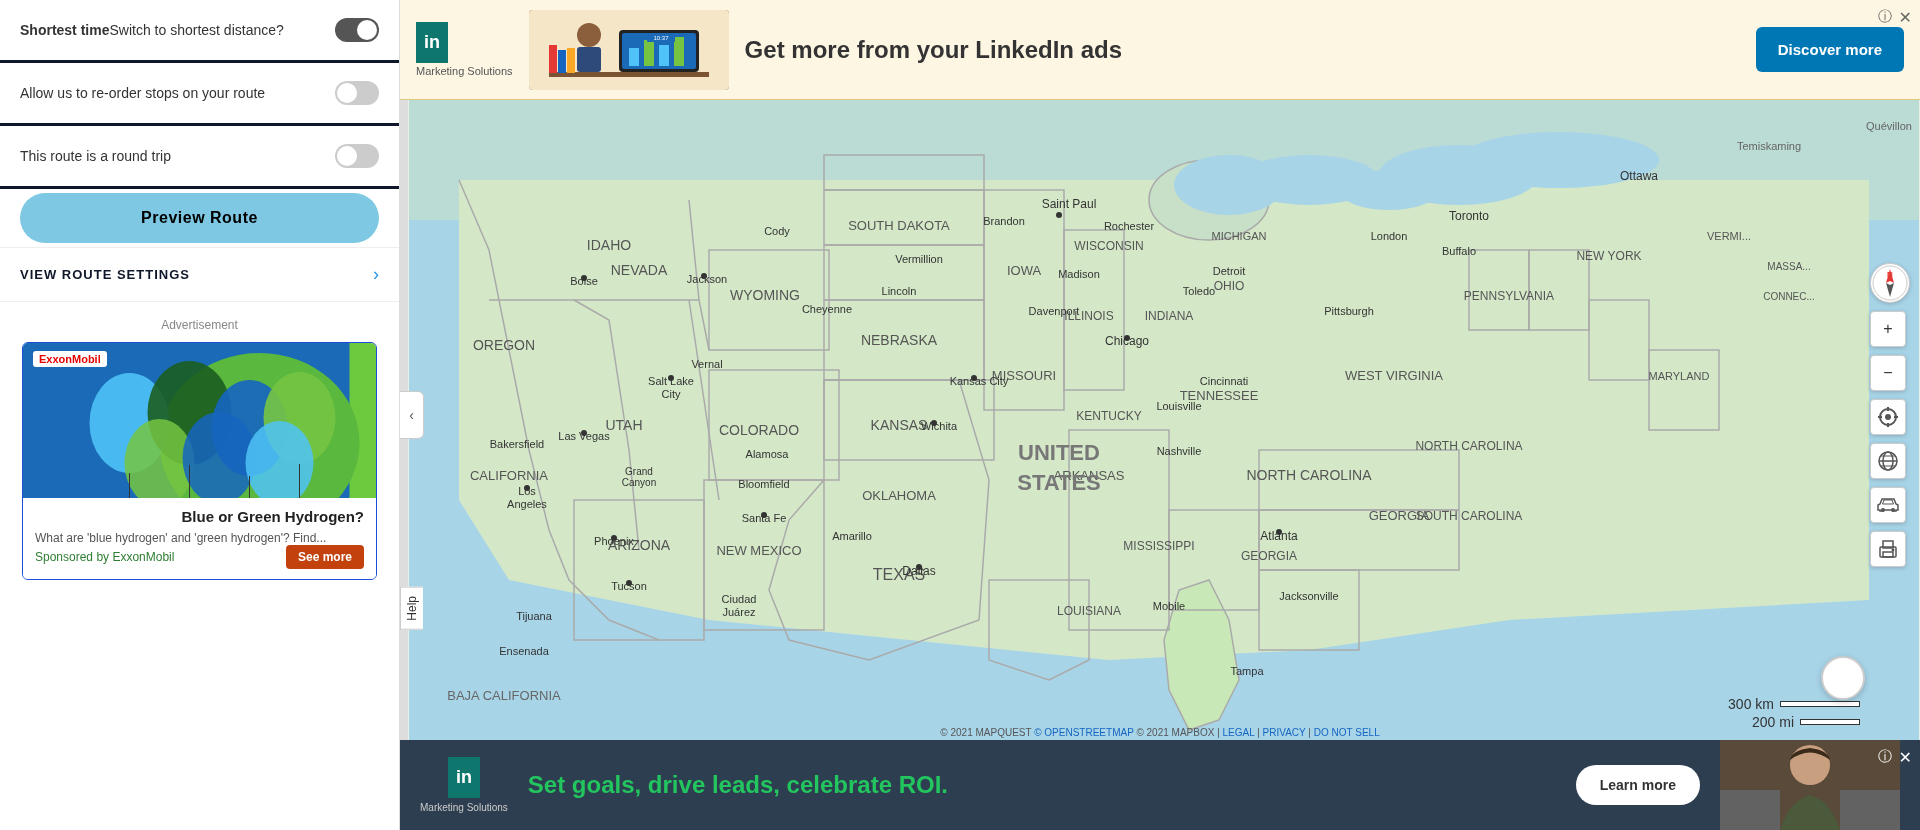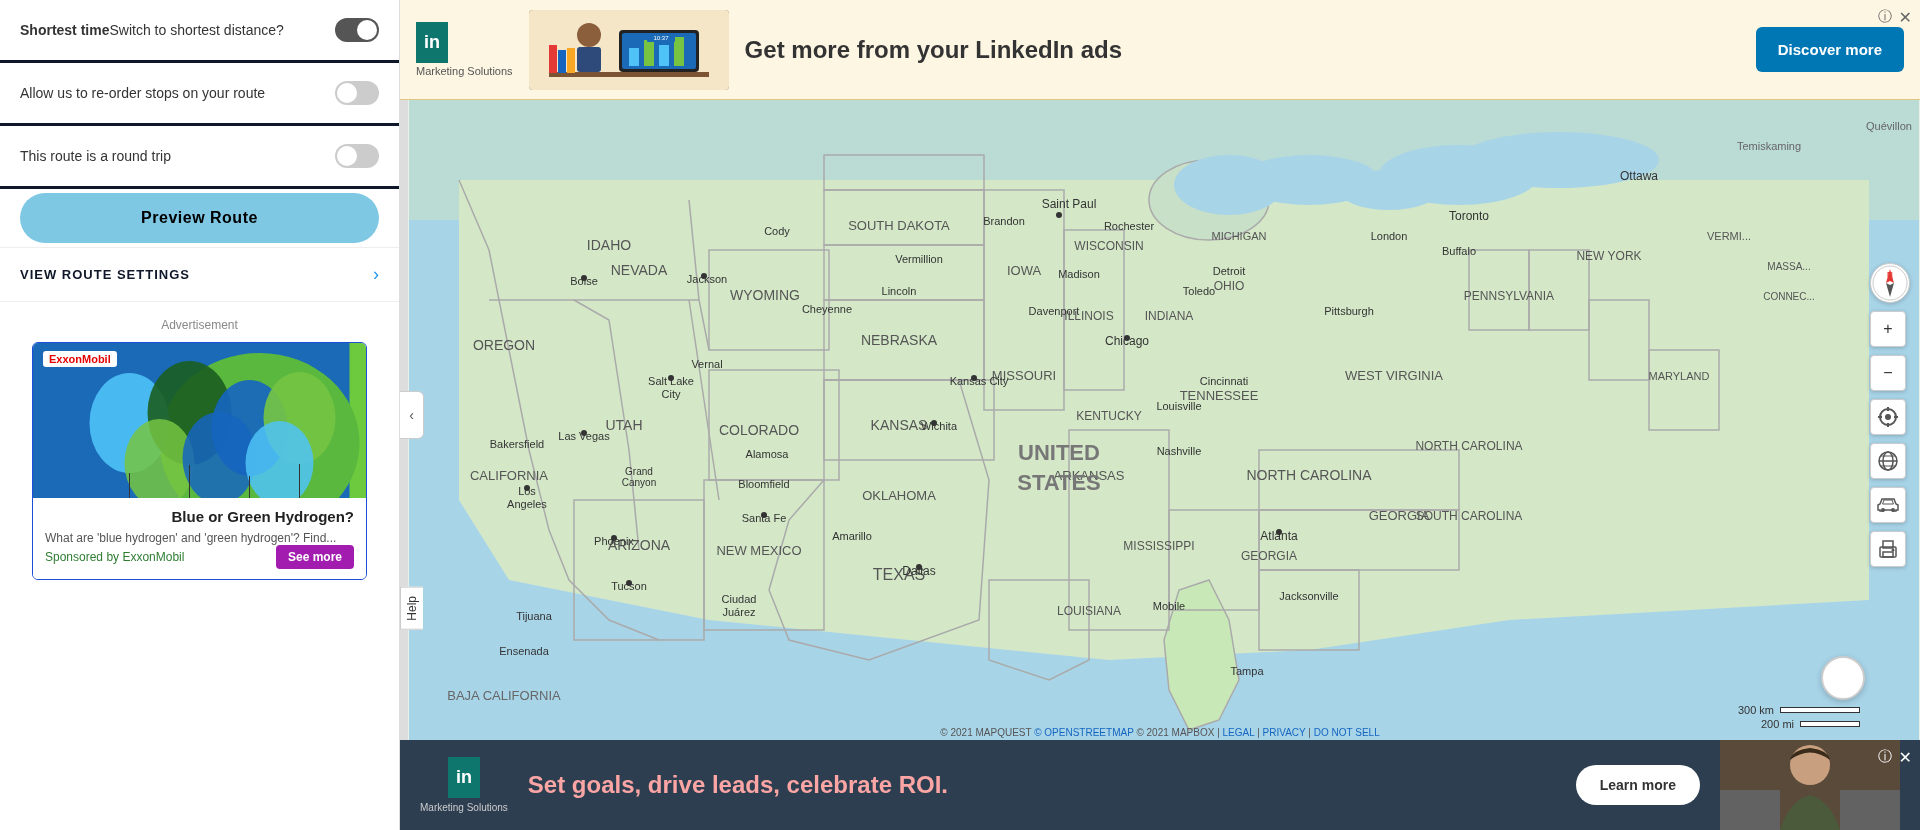--- a/index.html
+++ b/index.html
@@ -96,21 +96,21 @@
       color: #0f172a;
       text-transform: uppercase;
     }
 
     .chevron-right {
       color: #2196F3;
       font-size: 18px;
     }
 
     .ad-section {
-      padding: 16px 32px;
+      padding: 16px 22px;
       display: flex;
       flex-direction: column;
       align-items: center;
     }
 
     .ad-label {
       font-size: 12px;
       color: #888;
       margin-bottom: 10px;
     }
@@ -178,21 +178,21 @@
       align-items: center;
       justify-content: space-between;
     }
 
     .ad-sponsor {
       font-size: 12px;
       color: #2e7d32;
     }
 
     .see-more-btn {
-      background: #a21caf;
+      background: #c2410c;
       color: #fff;
       border: none;
       border-radius: 4px;
       padding: 5px 12px;
       font-size: 12px;
       cursor: pointer;
       font-weight: bold;
     }
 
     
@@ -290,21 +290,21 @@
       color: #fff;
       font-size: 14px;
       display: flex;
       flex-direction: column;
       align-items: center;
       gap: 4px;
     }
 
     .bottom-ad-text {
       flex: 1;
-      color: #fca5a5;
+      color: #22c55e;
       font-size: 24px;
       font-weight: bold;
       line-height: 1.2;
     }
 
     .learn-more-btn {
       background: #fff;
       color: #333;
       border: none;
       border-radius: 30px;
@@ -407,21 +407,21 @@
       display: flex;
       flex-direction: column;
       align-items: flex-end;
       gap: 2px;
     }
 
     .scale-line-km, .scale-line-mi {
       display: flex;
       align-items: center;
       gap: 6px;
-      font-size: 11px;
+      font-size: 14px;
       color: #333;
     }
 
     .scale-rect {
       height: 6px;
       border: 1px solid #333;
       background: #fff;
     }
 
     

